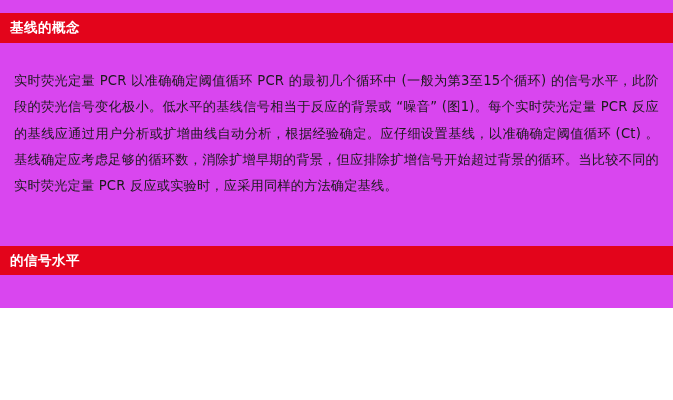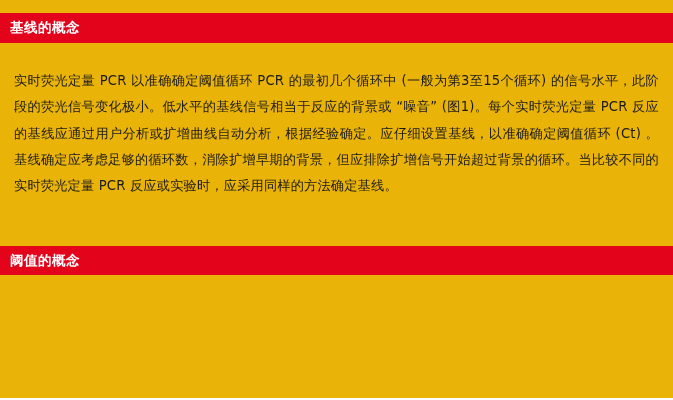--- a/index.html
+++ b/index.html
@@ -9,22 +9,22 @@
   body {
     width: 673px;
     height: 400px;
     background: #ffffff;
     font-family: "DejaVu Sans", "Liberation Sans", sans-serif;
     overflow: hidden;
   }
   .page {
     position: relative;
     width: 673px;
-    height: 398px;
-    background: #eab308;
+    height: 308px;
+    background: #d946ef;
     box-sizing: border-box;
   }
   .section {
     padding: 0;
   }
   .section-heading {
     background: #e3041b;
     color: #ffffff;
     font-weight: bold;
     font-size: 13.5px;
@@ -60,16 +60,16 @@
   <div class="section heading-wrap-1">
     <div class="section-heading">基线的概念</div>
     <p class="section-body">
       <span>实时荧光定量 PCR 以准确确定阈值循环 PCR 的最初几个循环中 (一般为第3至15个循环) 的信号水平，此阶段的荧光信号变化极小。低水平的基线信号相当于反应的背景或 “噪音” (</span><span class="fig-ref">图1</span><span>)。每个实时荧光定量 PCR 反应的基线应通过用户分析或扩增曲线自动分析，根据经验确定。应仔细设置基线，以准确确定阈值循环 (Ct) 。基线确定应考虑足够的循环数，消除扩增早期的背景，但应排除扩增信号开始超过背景的循环。当比较不同的实时荧光定量 PCR 反应或实验时，应采用同样的方法确定基线。</span>
     </p>
   </div>
 
   <div class="spacer-1"></div>
 
   <div class="section">
-    <div class="section-heading">阈值的概念</div>
+    <div class="section-heading">的信号水平</div>
   </div>
 
 </div>
 
 </body></html>

